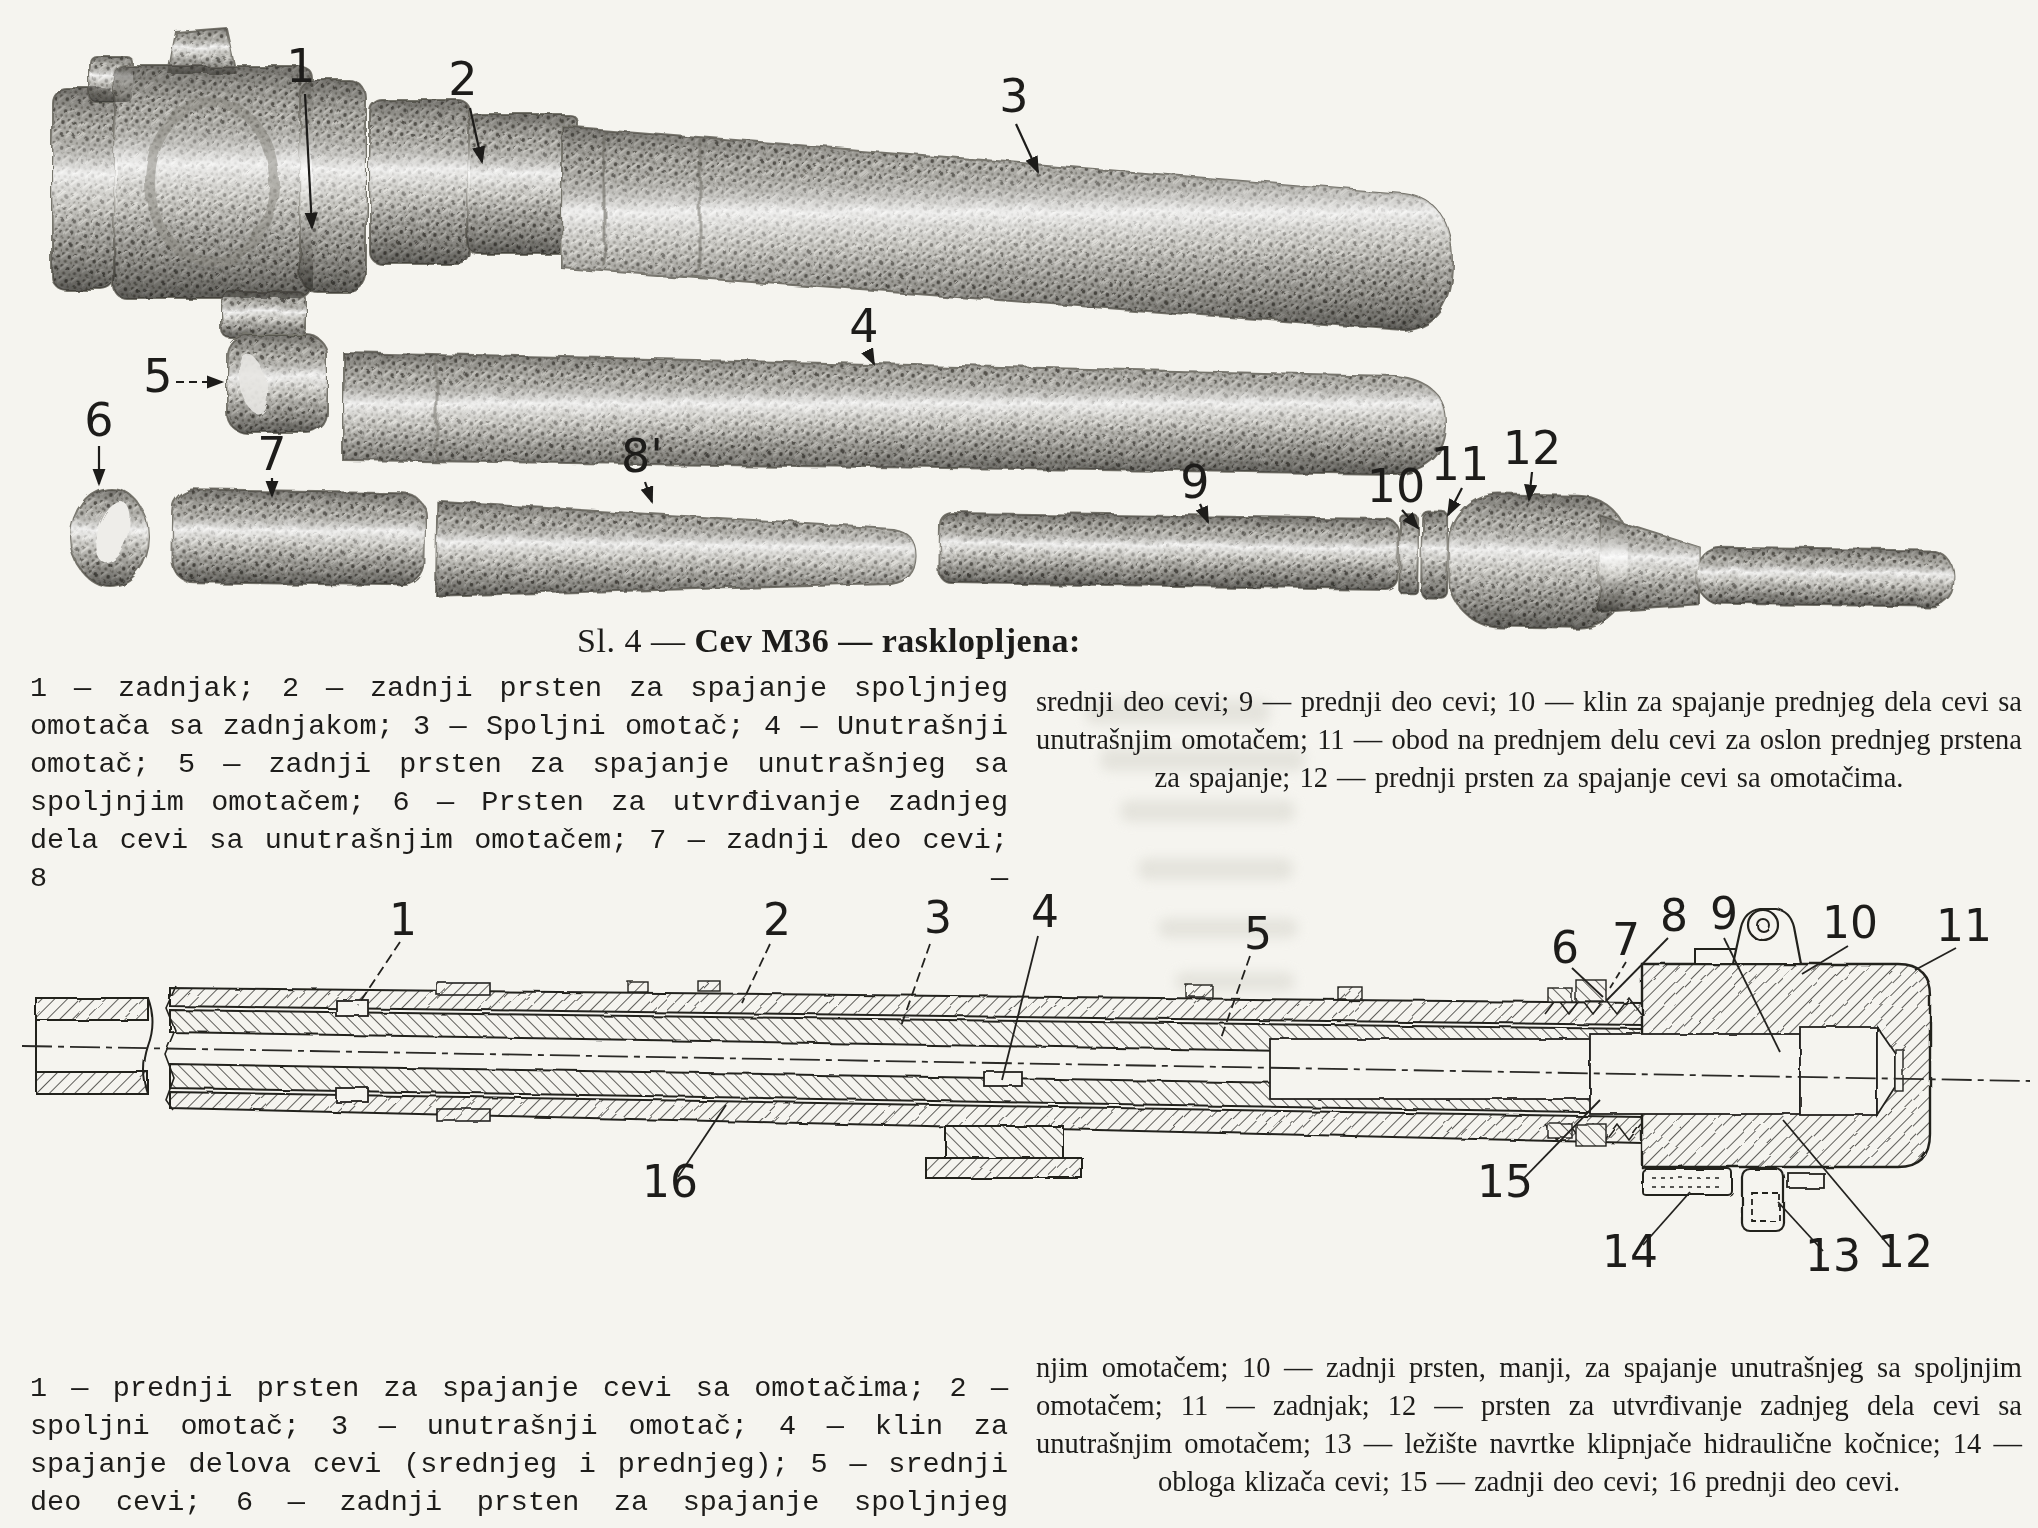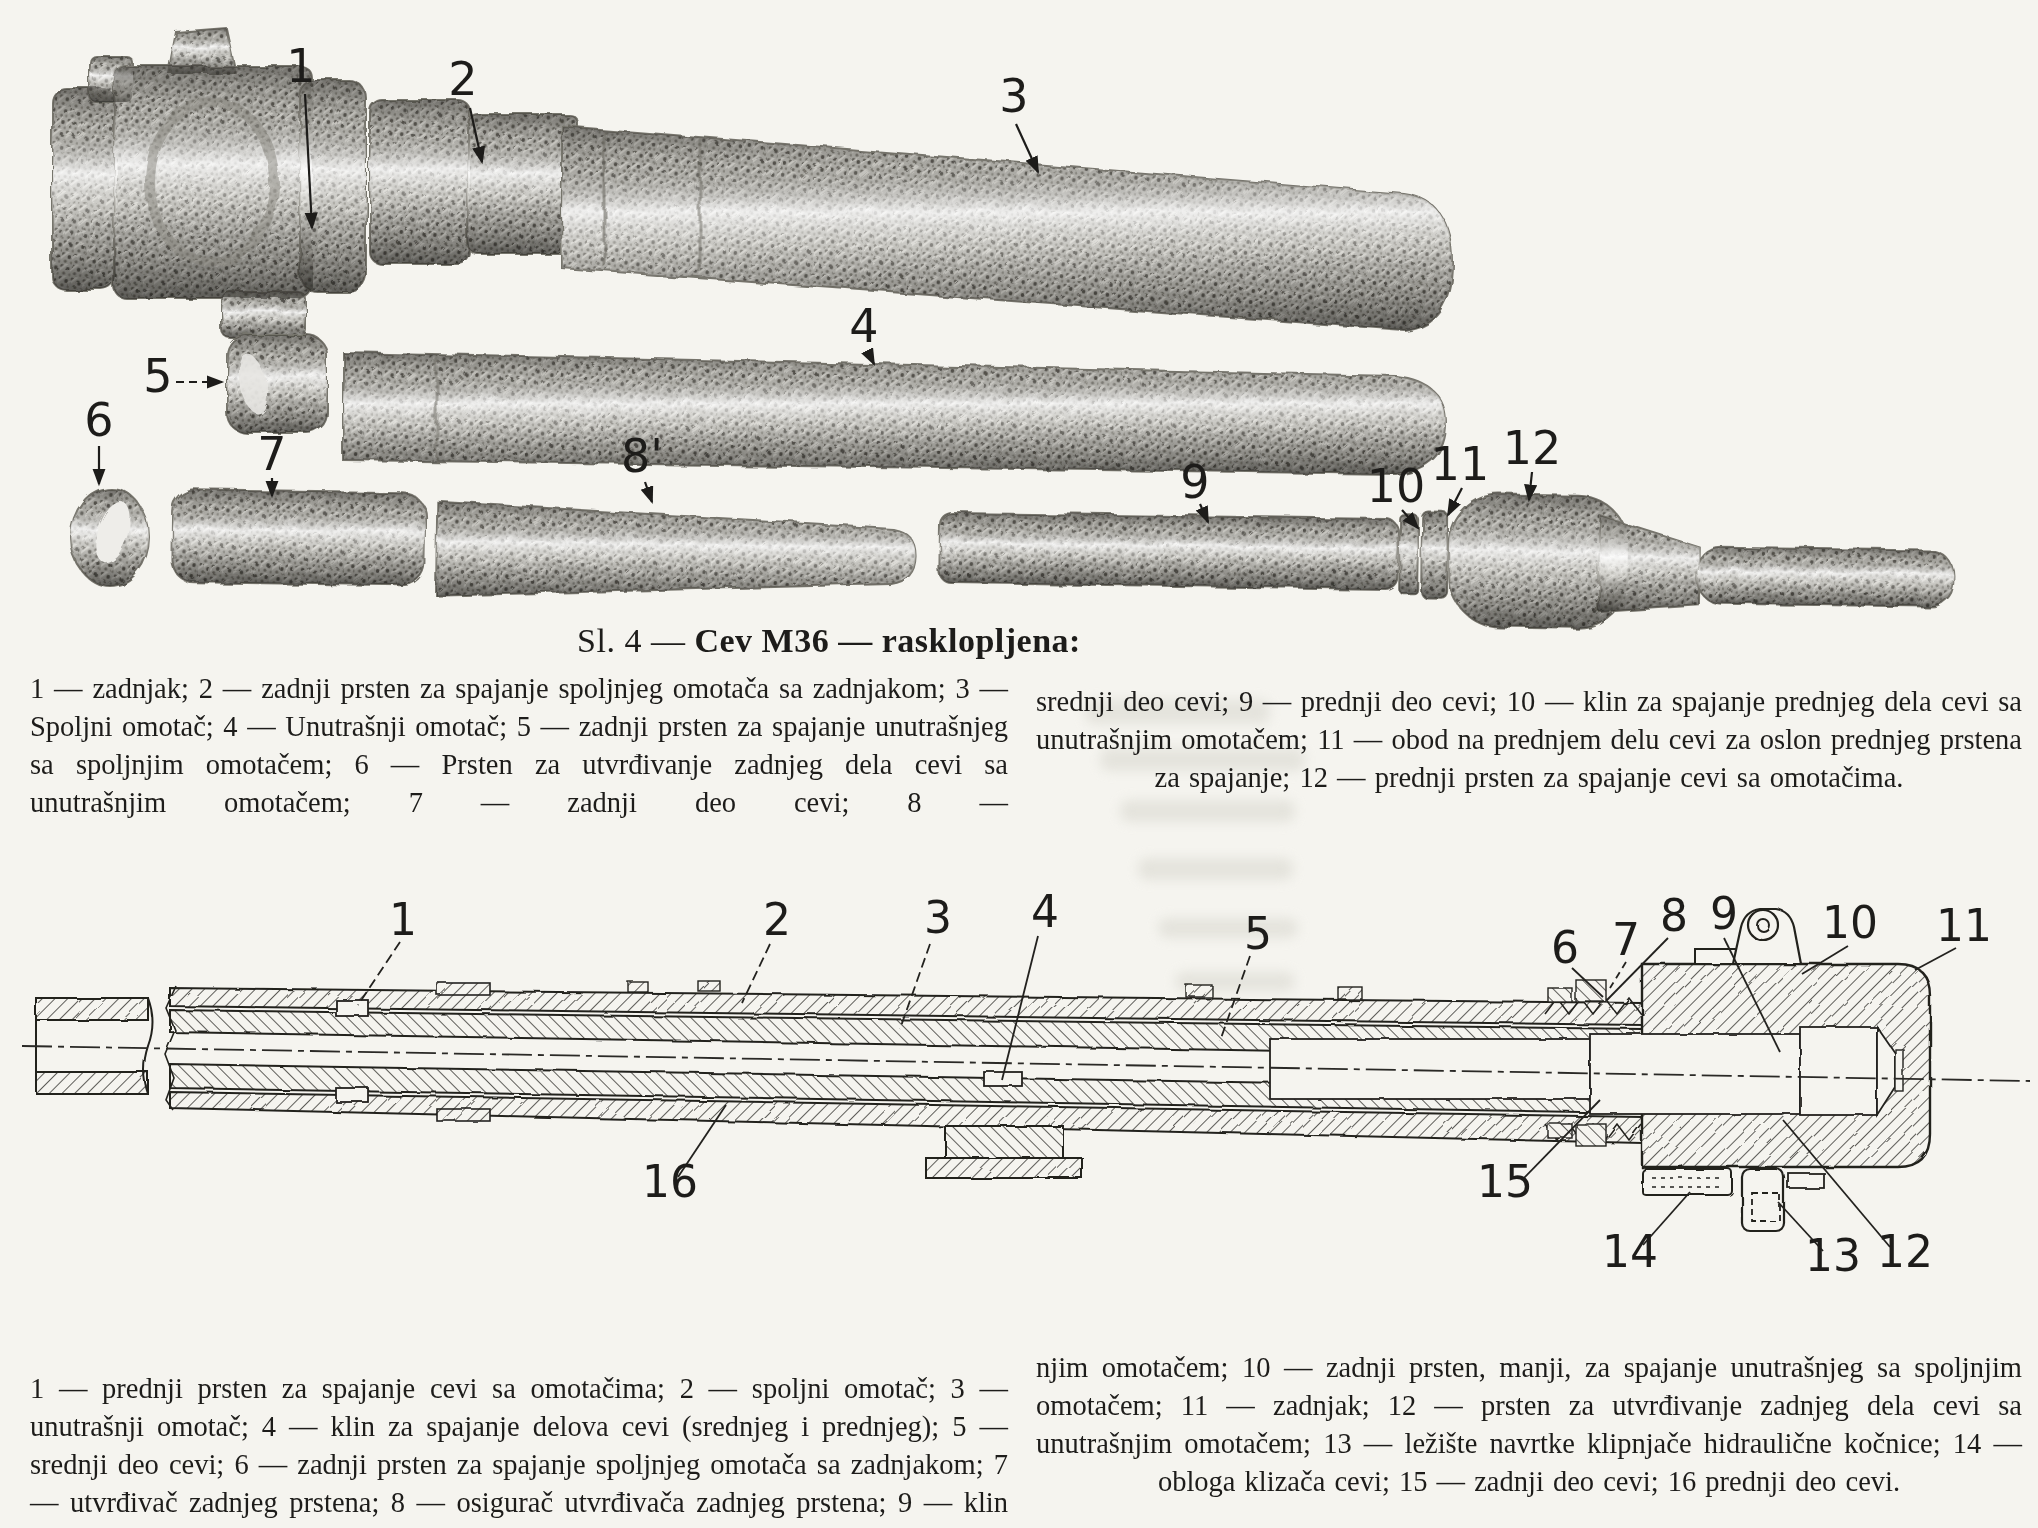--- a/index.html
+++ b/index.html
@@ -16,21 +16,21 @@
     position:absolute;left:0;width:1658px;text-align:center;
     font-size:34px;letter-spacing:.5px;white-space:nowrap;
   }
   #title4{top:622px;}
   #title5{top:1292px;}
   .figtitle .bd{font-weight:bold;}
   .cap{
     position:absolute;font-size:28.5px;line-height:38px;
     text-align:justify;word-spacing:2px;
   }
-  .cap.lastfull{text-align-last:justify;}
+  .cap.lastfull{text-align-last:justify;font-family:Liberation Mono, monospace;}
   .cap.lastcenter{text-align-last:center;margin-top:13px;}
   #cap4L{left:30px;top:670px;width:978px;}
   #cap4R{left:1036px;top:670px;width:986px;}
   #cap5L{left:30px;top:1370px;width:978px;}
   #cap5R{left:1036px;top:1336px;width:986px;}
   .lbl{font-family:"DejaVu Sans",sans-serif;fill:#1d1c1a;}
   .ldr{stroke:#1d1c1a;stroke-width:2.2;fill:none;}
   .ldr5{stroke:#23221f;stroke-width:1.8;fill:none;}
   .ghost{position:absolute;background:#dcdbd3;filter:blur(6px);border-radius:9px;opacity:.65;}
 </style>

